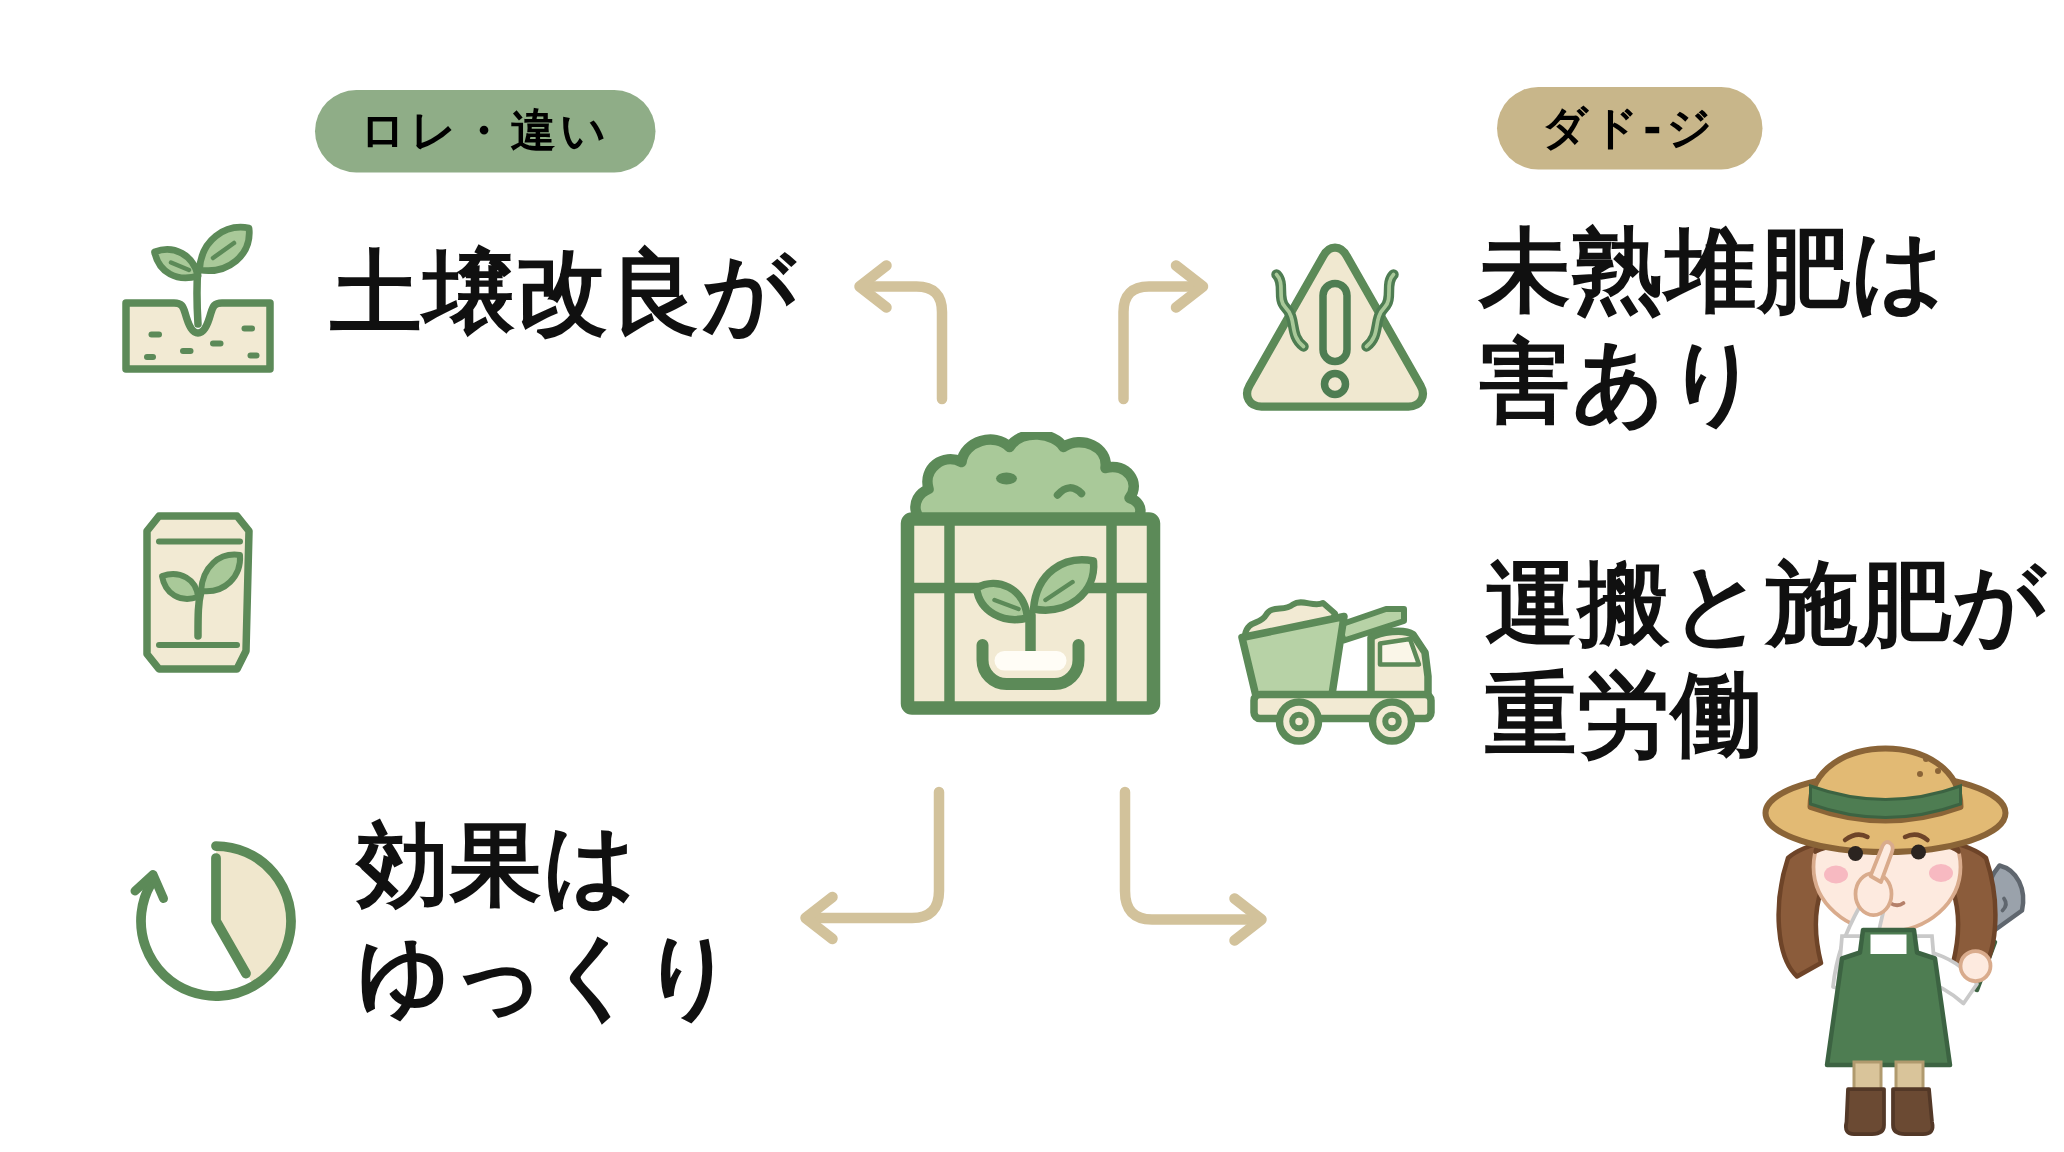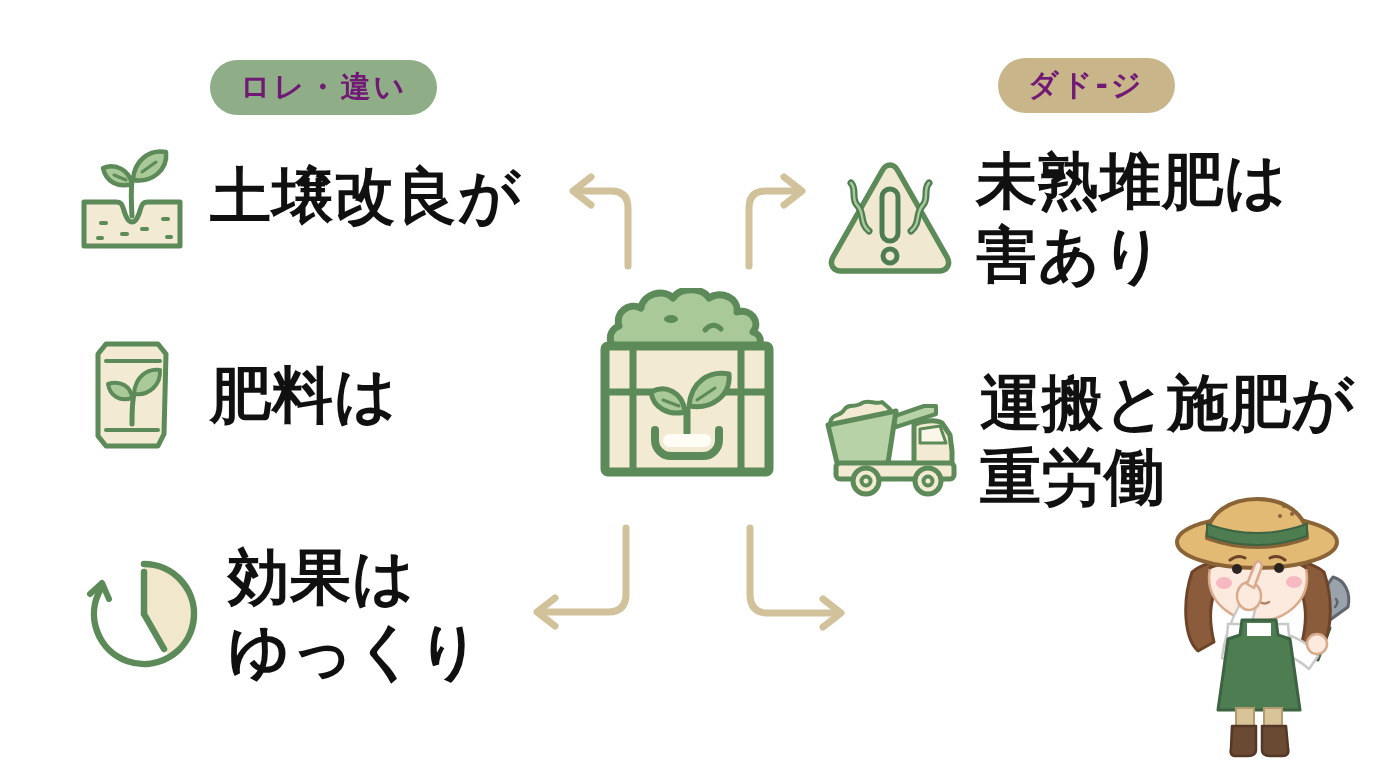--- a/index.html
+++ b/index.html
@@ -1,32 +1,32 @@
 <!DOCTYPE html>
 <html><head>
 <meta charset="utf-8">
 <style>
   html,body{margin:0;padding:0;background:#ffffff;}
   .canvas{
     position:relative; width:1376px; height:768px; background:#ffffff;
     overflow:hidden; font-family:"DejaVu Sans","Liberation Sans",sans-serif;
   }
   .badge{
-    position:absolute; border-radius:28px; color:#701a75;
+    position:absolute; border-radius:28px; color:#000000;
     font-size:30px; font-weight:bold; letter-spacing:3px;
     padding:7px 30px; white-space:nowrap;
   }
   .badge-left{ left:210px; top:60px; background:#8fad87; }
   .badge-right{ left:998px; top:58px; background:#c8b68a; }
   .item{ position:absolute; display:flex; align-items:center; }
   .icon-wrap{ display:flex; align-items:center; justify-content:center; }
   .item-text{
     font-size:61px; font-weight:900; color:#101010;
     line-height:1.22; letter-spacing:1px; white-space:nowrap;
-    margin-left:18px;
+    margin-left:28px;
   }
   .abs{ position:absolute; }
   svg{ display:block; }
 </style>
 </head>
 <body>
 
 <div class="canvas">
 
   <div class="badge badge-left">ロレ・違い</div>
@@ -94,21 +94,20 @@
       <svg width="100" height="118" viewBox="0 0 100 118">
         <path d="M16,18 L24,8 L76,8 L84,18 L82,98 L76,110 L24,110 L16,100 Z" fill="#f2ead3" stroke="#5c8a58" stroke-width="5" stroke-linejoin="round"></path>
         <path d="M24,25 H78" stroke="#5c8a58" stroke-width="4" stroke-linecap="round"></path>
         <path d="M24,94 H76" stroke="#5c8a58" stroke-width="4" stroke-linecap="round"></path>
         <path d="M50,88 C50,74 50,66 52,58" stroke="#5c8a58" stroke-width="5" fill="none" stroke-linecap="round"></path>
         <path d="M50,62 C38,66 28,60 26,48 C38,44 49,50 50,62 Z" fill="#a9c999" stroke="#5c8a58" stroke-width="4" stroke-linejoin="round"></path>
         <path d="M52,58 C53,42 64,32 78,34 C79,48 68,60 52,58 Z" fill="#a9c999" stroke="#5c8a58" stroke-width="4" stroke-linejoin="round"></path>
       </svg>
     </div>
     <div class="item-text">
-      <div>肥料は</div>
     </div>
   </div>
 
   <div class="item" style="left:78px;top:540px">
     <div class="icon-wrap" style="width:132px">
       <svg width="128" height="128" viewBox="0 0 128 128">
         <path d="M64,64 L64,14 A50,50 0 0 1 89,107 Z" fill="#f0e7cd"></path>
         <path d="M64,14 A50,50 0 1 1 20.7,39" fill="none" stroke="#5c8a58" stroke-width="6.5" stroke-linecap="round"></path>
         <path d="M10,44 L22,33 L29,49" fill="none" stroke="#5c8a58" stroke-width="6" stroke-linecap="round" stroke-linejoin="round"></path>
         <path d="M64,64 V22 M64,64 L84,99" stroke="#5c8a58" stroke-width="6.5" stroke-linecap="round"></path>

